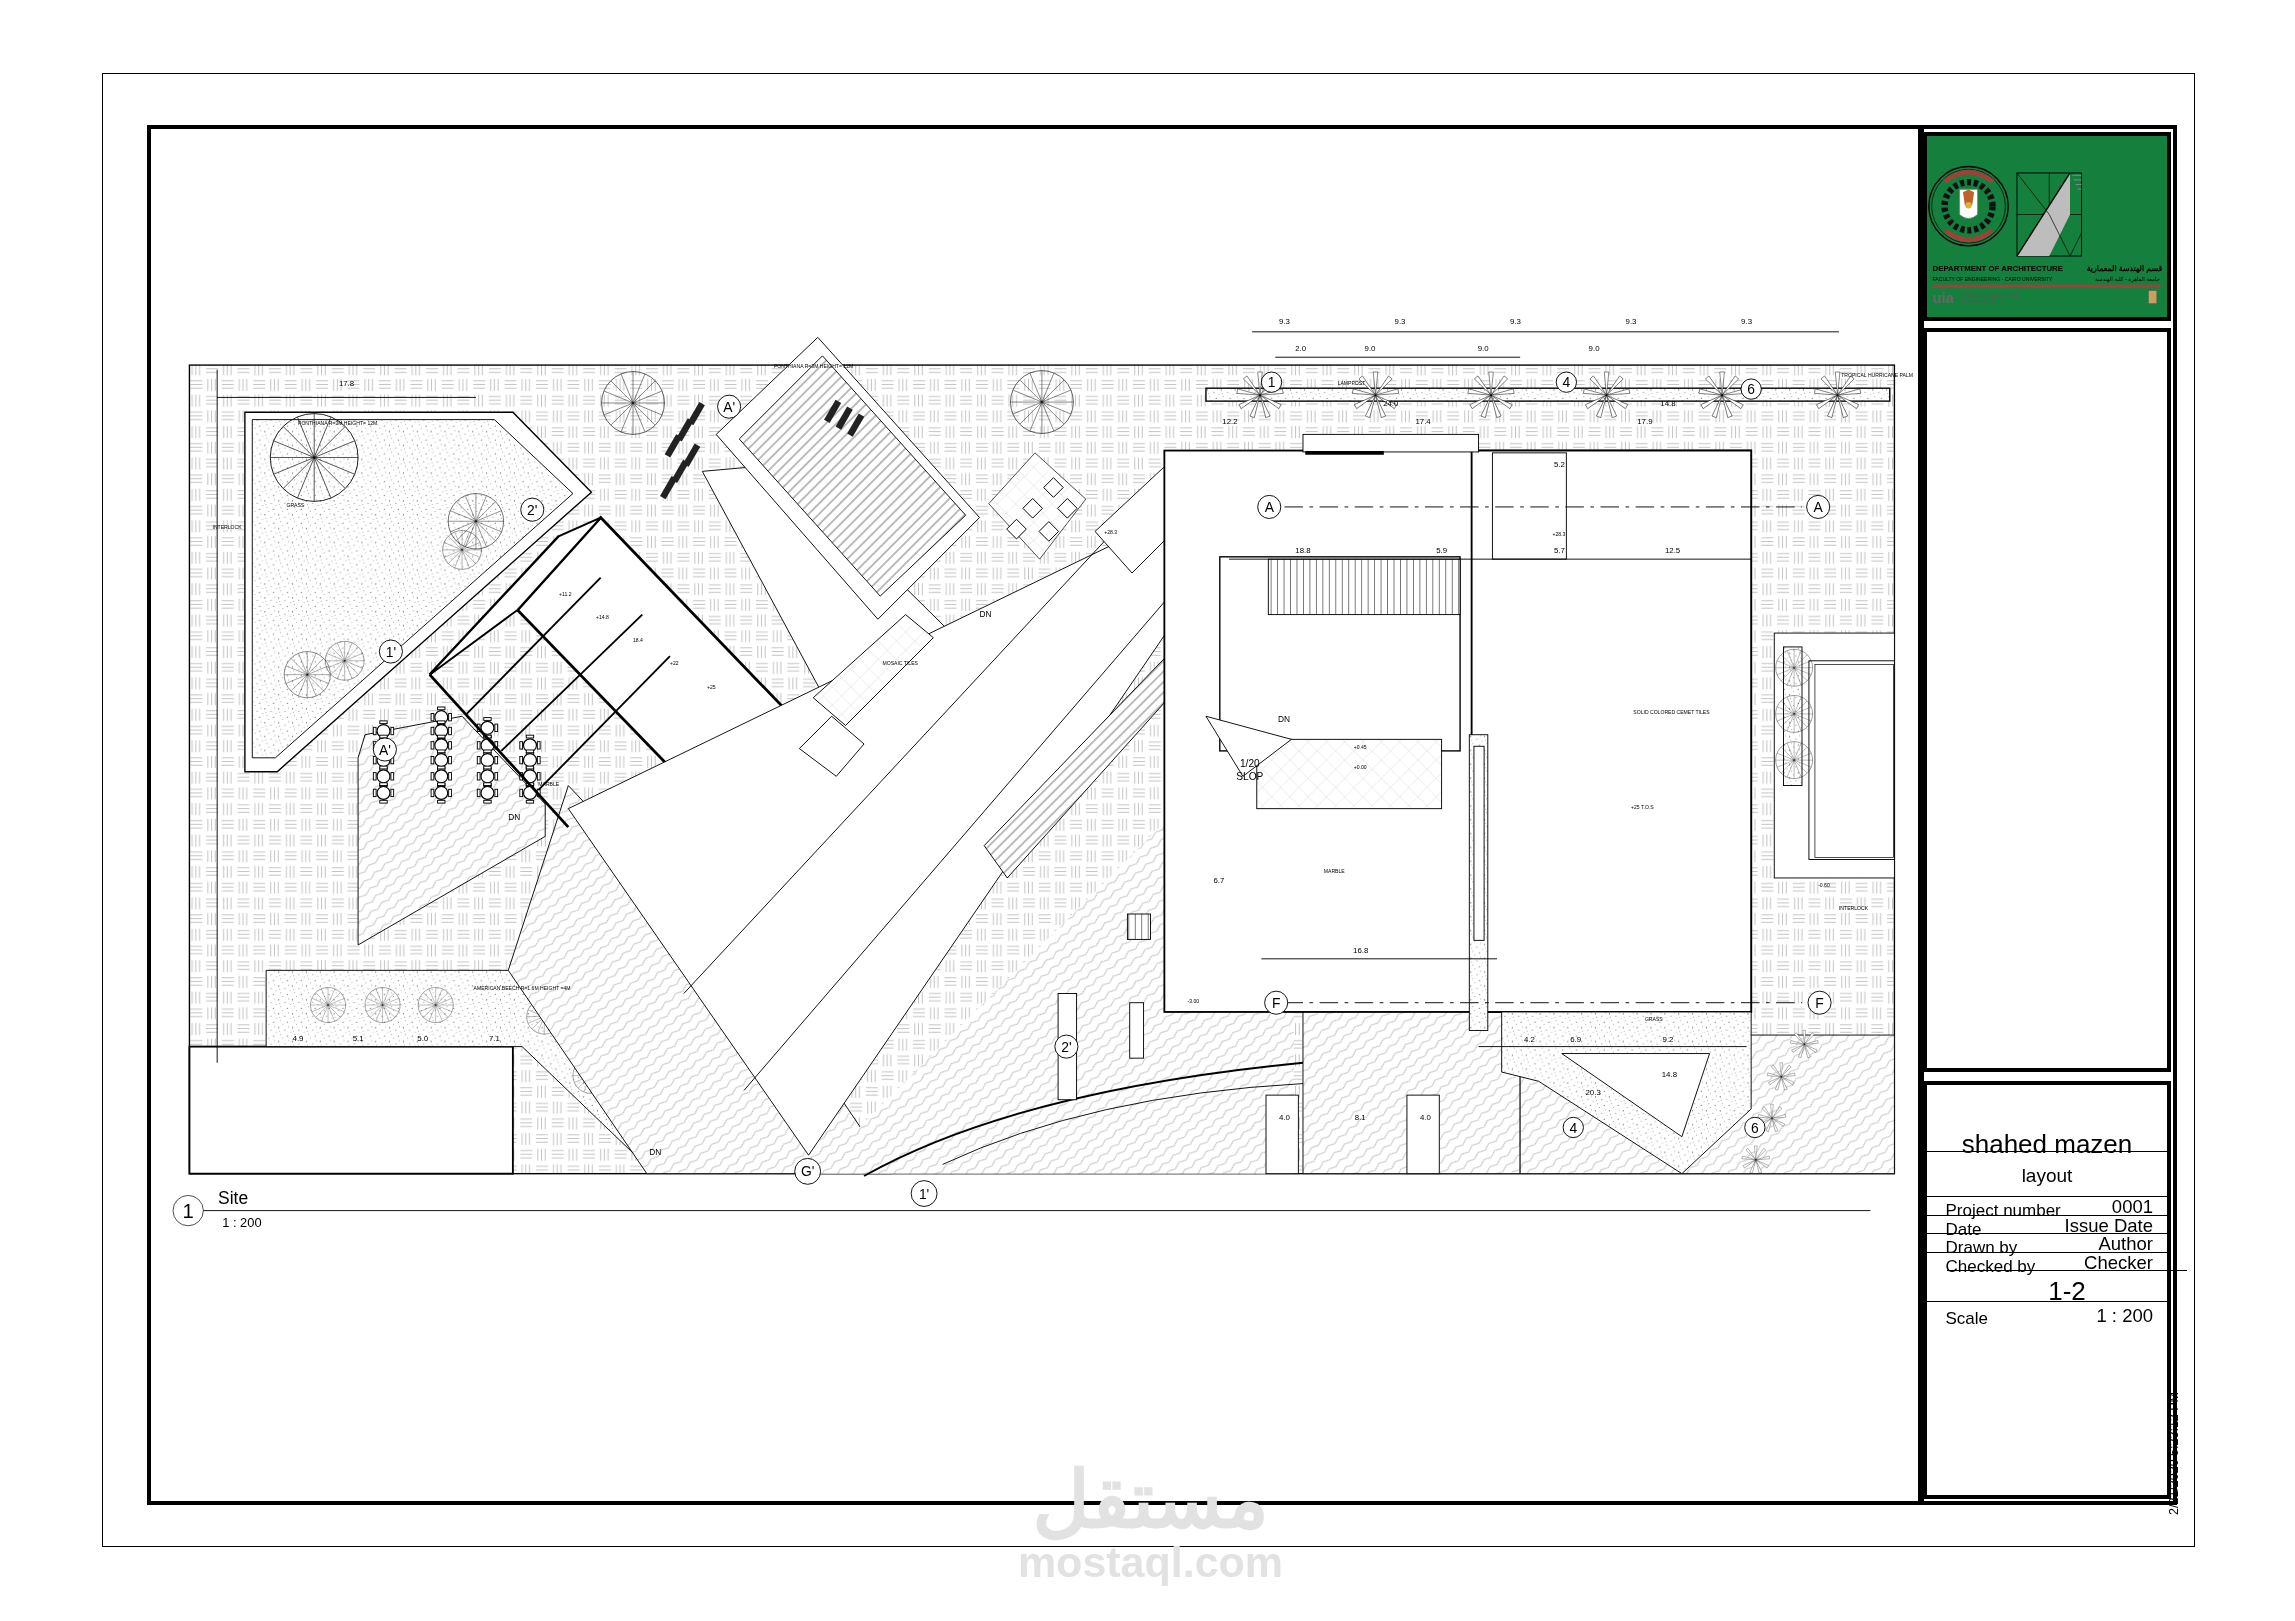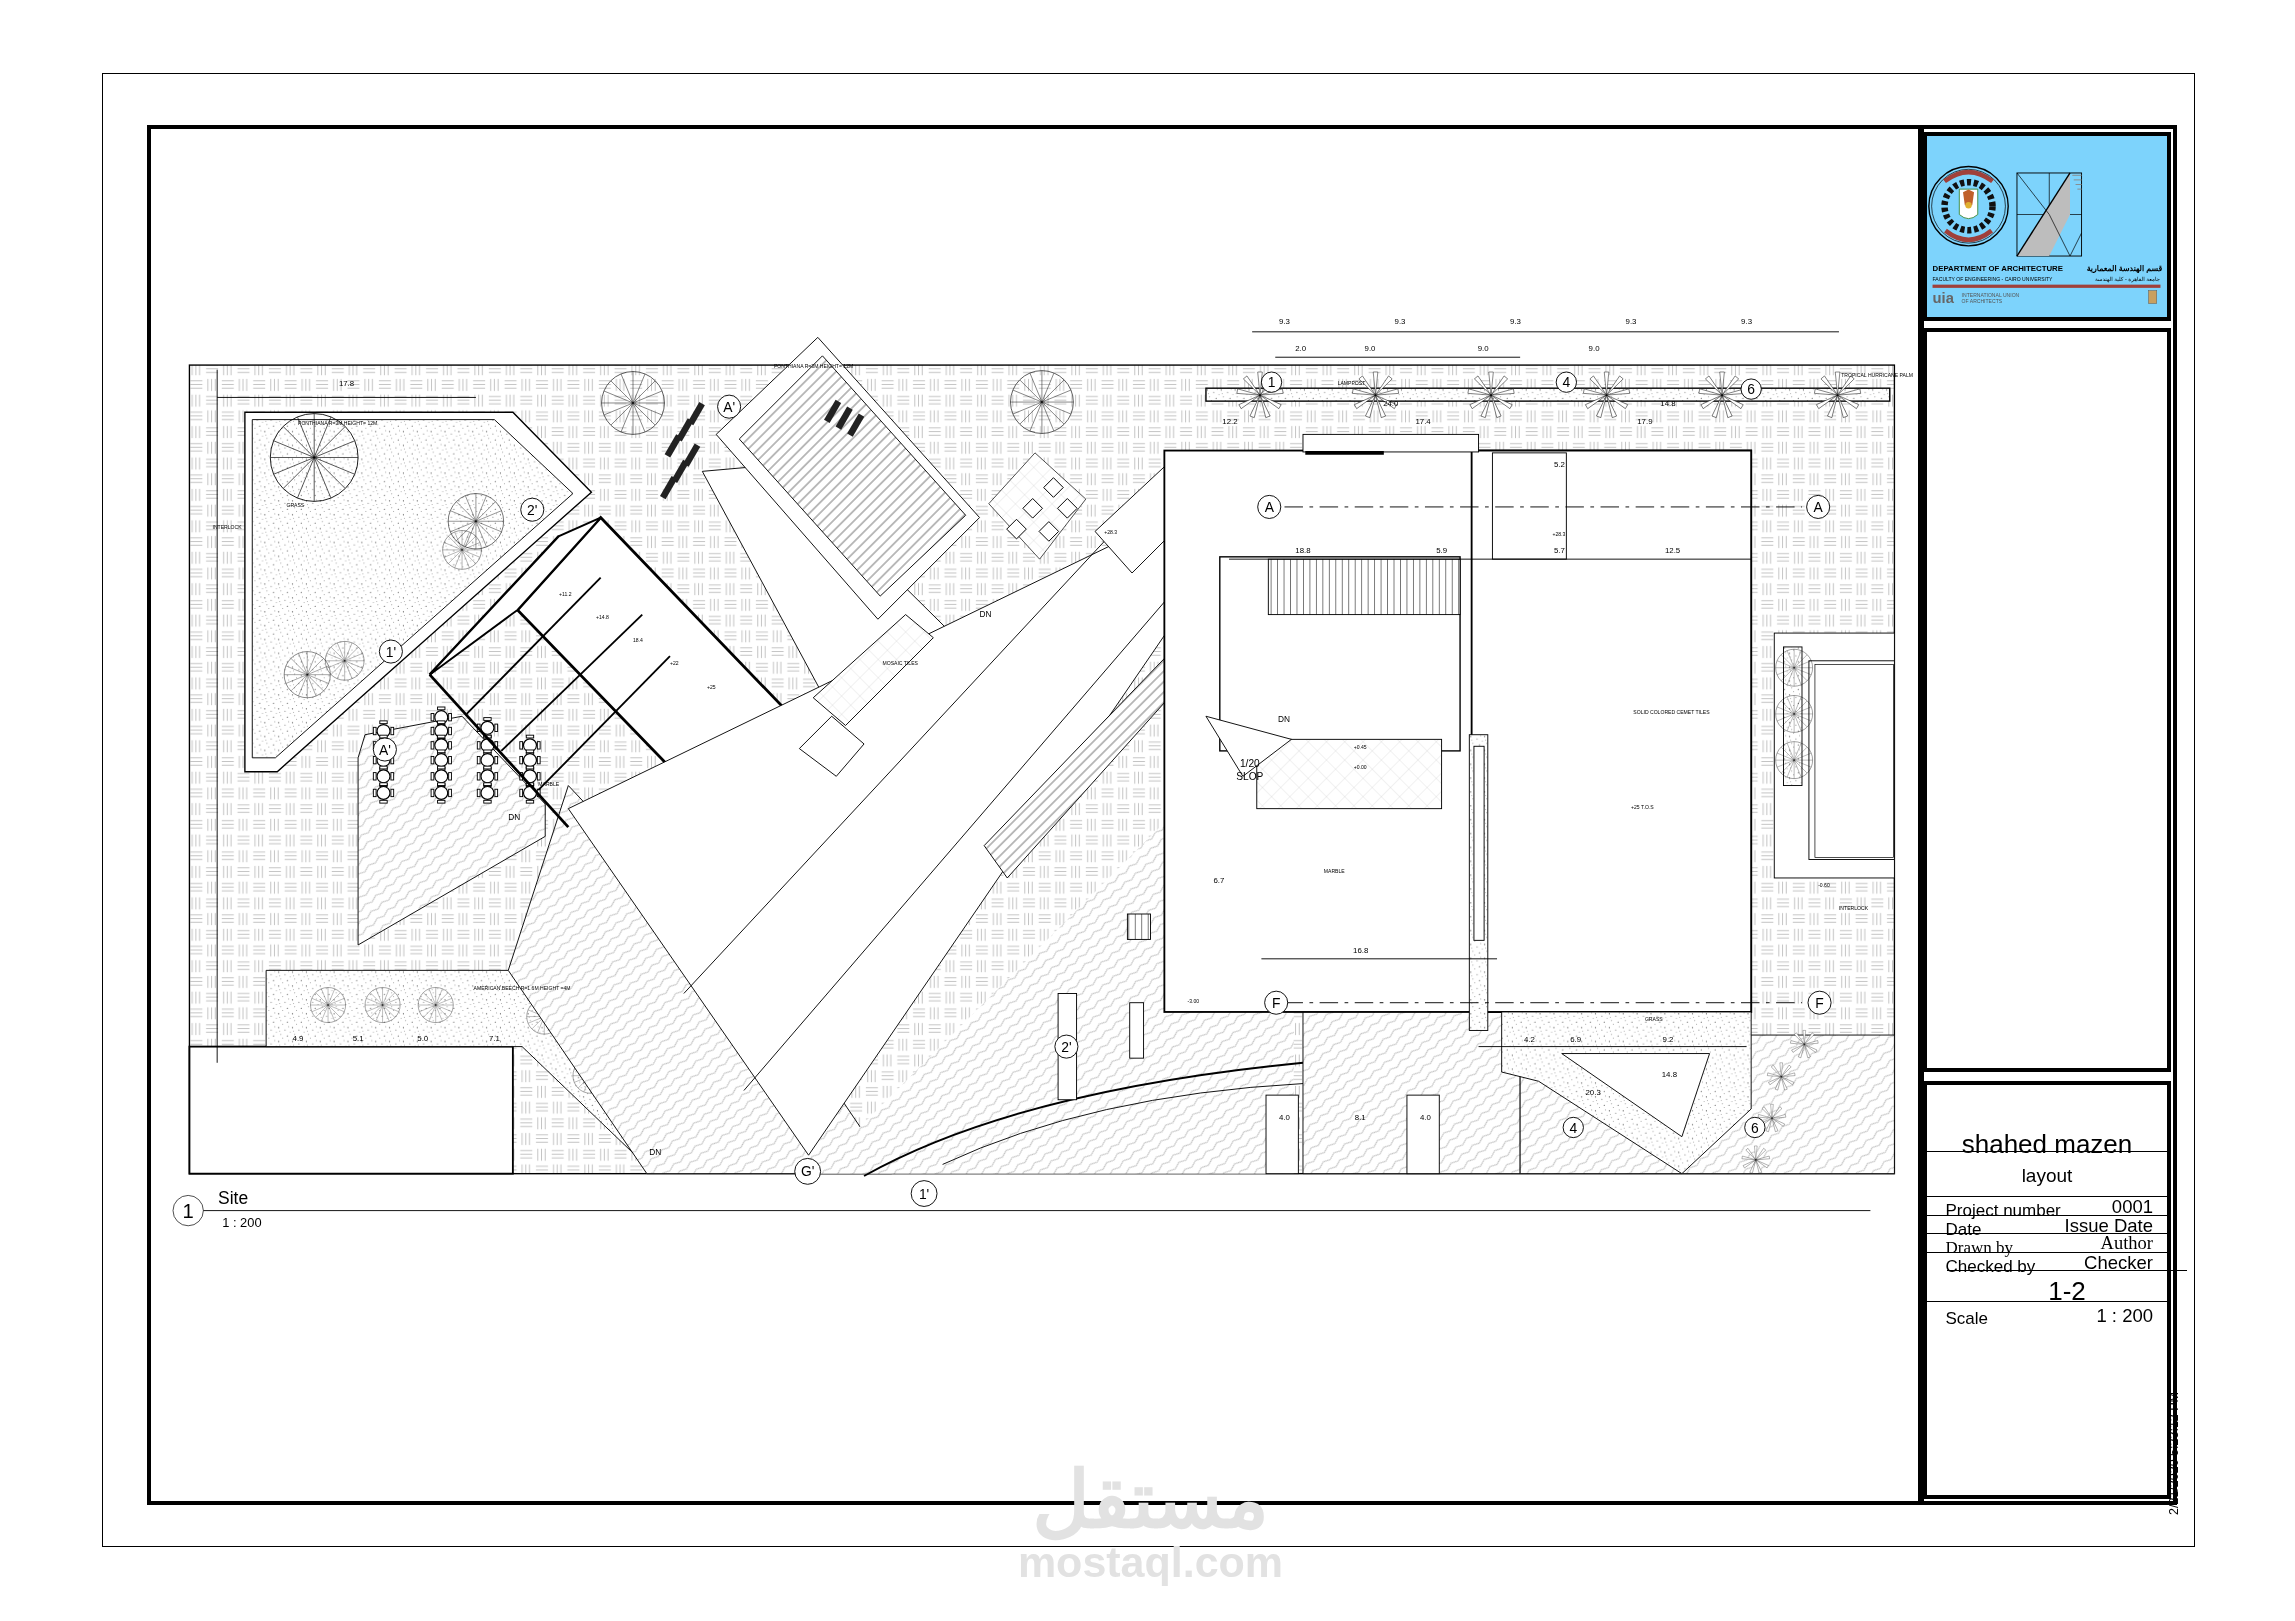--- a/index.html
+++ b/index.html
@@ -1,21 +1,21 @@
 <!DOCTYPE html>
 <html style="font-size:7.4px"><head>
 <meta charset="utf-8">
 <style>
   html,body{margin:0;padding:0;background:#fff;}
   body{width:2295px;height:1621px;position:relative;overflow:hidden;font-family:"Liberation Sans",sans-serif;color:#000;}
   .abs{position:absolute;}
   #outer-frame{left:102px;top:73px;width:2093px;height:1474px;border:1.8px solid #000;box-sizing:border-box;}
   #inner-frame{left:147px;top:125px;width:1777px;height:1380px;border:4.2px solid #000;box-sizing:border-box;}
   #titleblock-col{left:1918px;top:125px;width:259px;height:1380px;border:4.2px solid #000;box-sizing:border-box;}
-  #logo-box{left:1923px;top:132px;width:248px;height:189px;border:4.2px solid #000;box-sizing:border-box;background:#7dd3fc;}
+  #logo-box{left:1923px;top:132px;width:248px;height:189px;border:4.2px solid #000;box-sizing:border-box;background:#15803d;}
   #blank-box{left:1923px;top:328px;width:248px;height:744px;border:4.2px solid #000;box-sizing:border-box;}
   #info-box{left:1923px;top:1081px;width:248px;height:418px;border:4.2px solid #000;box-sizing:border-box;}
   .tb-row{position:absolute;left:0;width:100%;border-top:1.4px solid #000;box-sizing:border-box;}
   .tb-label{position:absolute;left:18.5px;font-size:17px;}
   .tb-value{position:absolute;right:14px;font-size:18.5px;}
   .tb-big{position:absolute;left:0;width:100%;text-align:center;}
   #timestamp{left:2167px;top:1386px;width:139px;height:18.5px;transform-origin:0 0;transform:rotate(-90deg) translate(-129px,0);font-size:12.5px;white-space:nowrap;}
   #site-label{left:169px;top:1183px;}
   #watermark{left:1012px;top:1460px;width:277px;text-align:center;color:#e2e2e2;}
   svg text{font-family:"Liberation Sans",sans-serif;}
@@ -77,21 +77,21 @@
     <div class="tb-big" style="top:13px;font-size:19px;">layout</div>
   </div>
   <div class="tb-row" style="top:111px;height:18.5px;">
     <span class="tb-label" style="top:3.7px;">Project number</span>
     <span class="tb-value" style="top:-0.9px;text-align:right;">0001</span>
   </div>
   <div class="tb-row" style="top:130px;height:18.5px;">
     <span class="tb-label" style="top:3.7px;">Date</span>
     <span class="tb-value" style="top:-0.9px;">Issue Date</span>
   </div>
-  <div class="tb-row" style="top:148px;height:18.5px;font-family:Liberation Serif, serif;">
+  <div class="tb-row" style="top:148px;height:18.5px;">
     <span class="tb-label" style="top:3.7px;">Drawn by</span>
     <span class="tb-value" style="top:-0.9px;">Author</span>
   </div>
   <div class="tb-row" style="top:167px;height:18.5px;">
     <span class="tb-label" style="top:3.7px;">Checked by</span>
     <span class="tb-value" style="top:-0.9px;">Checker</span>
   </div>
   <div class="tb-row" style="top:185px;height:30.5px;margin-left:20px;">
     <div class="tb-big" style="top:4.6px;font-size:26px;">1-2</div>
   </div>

